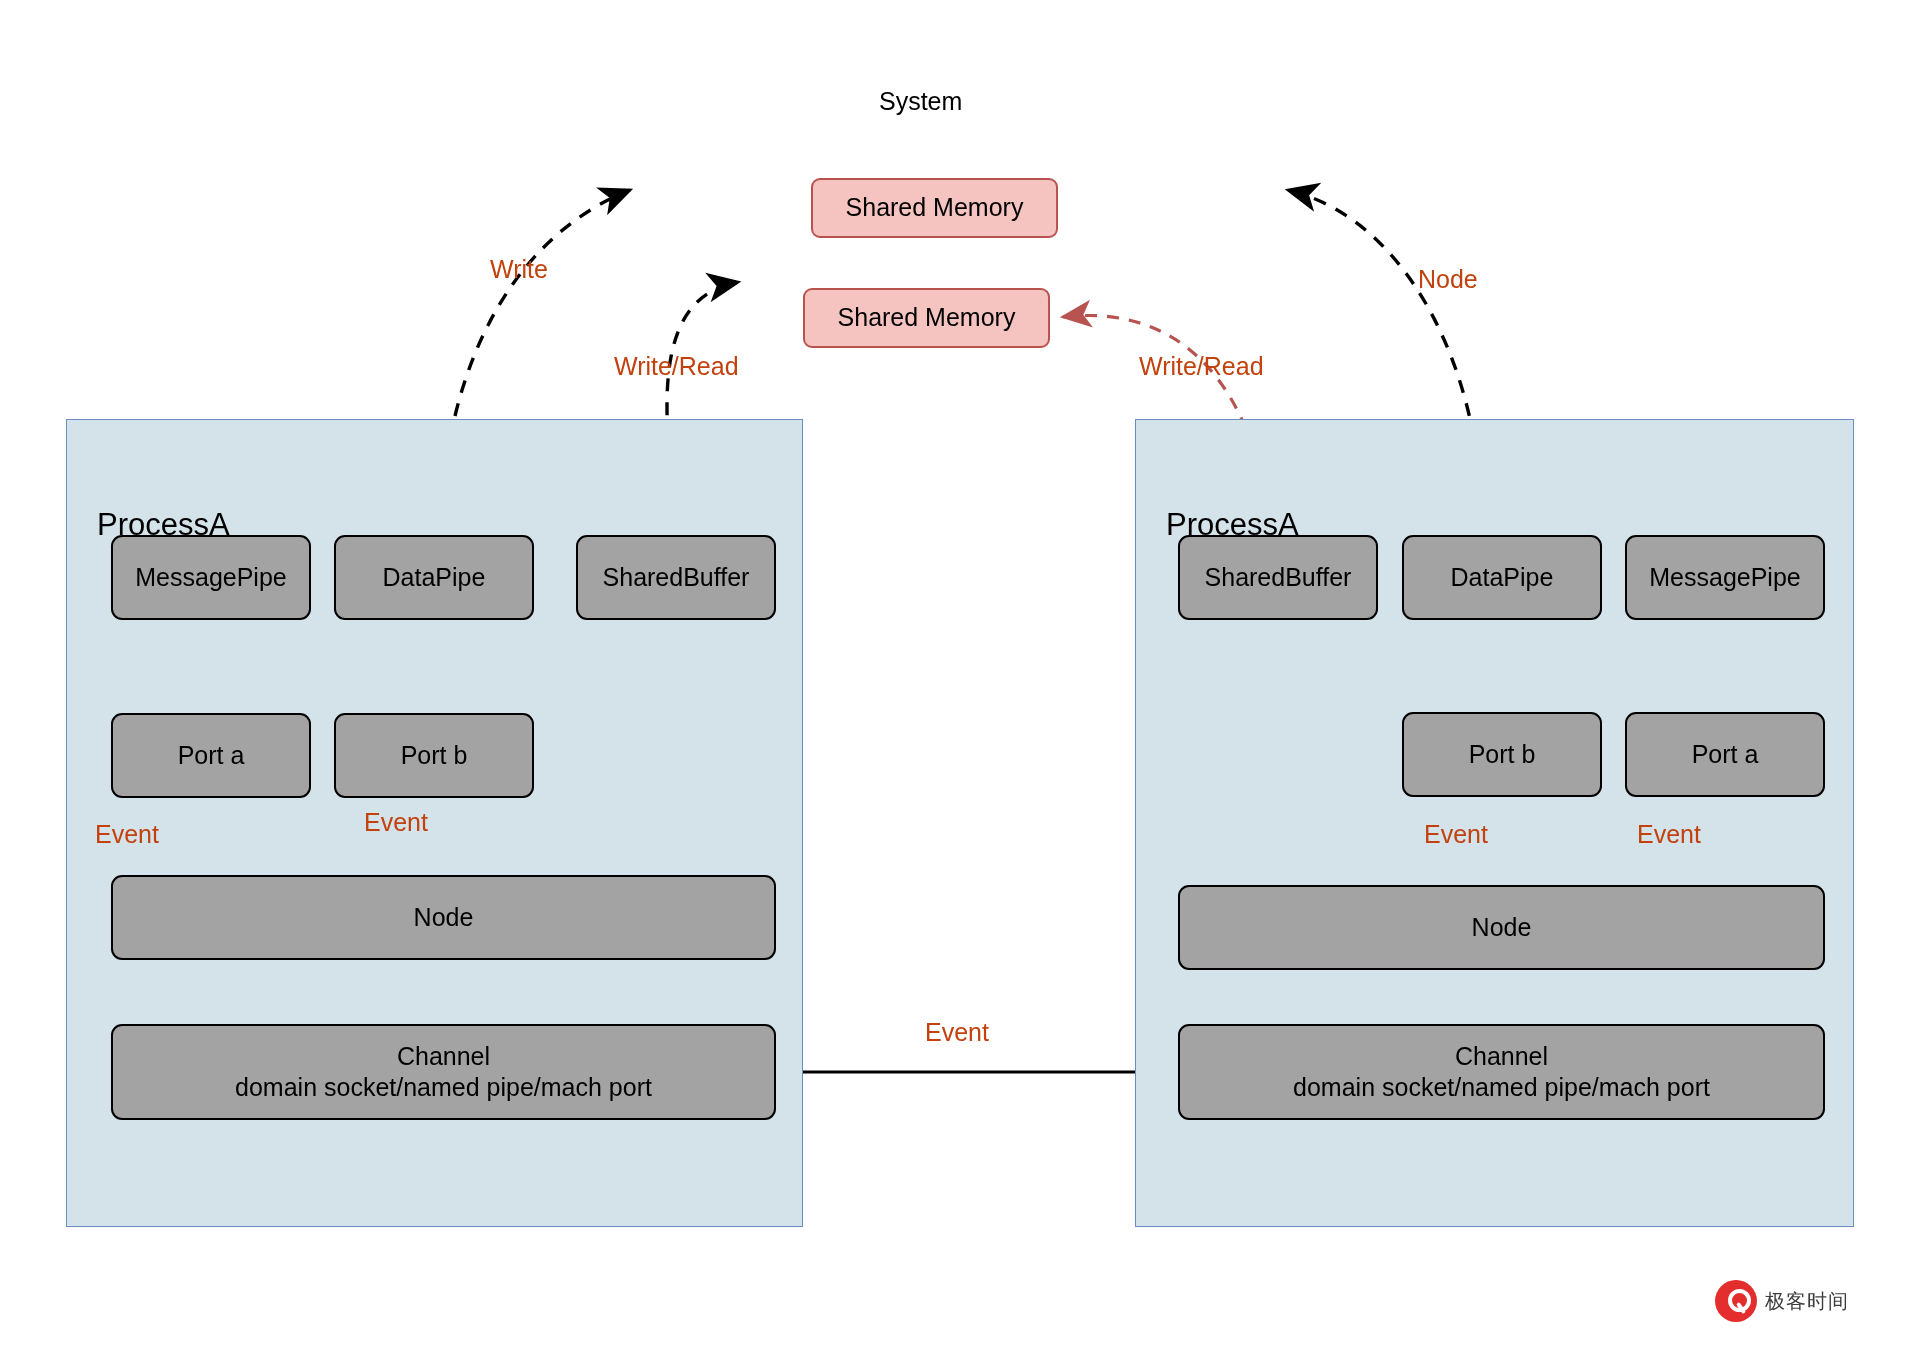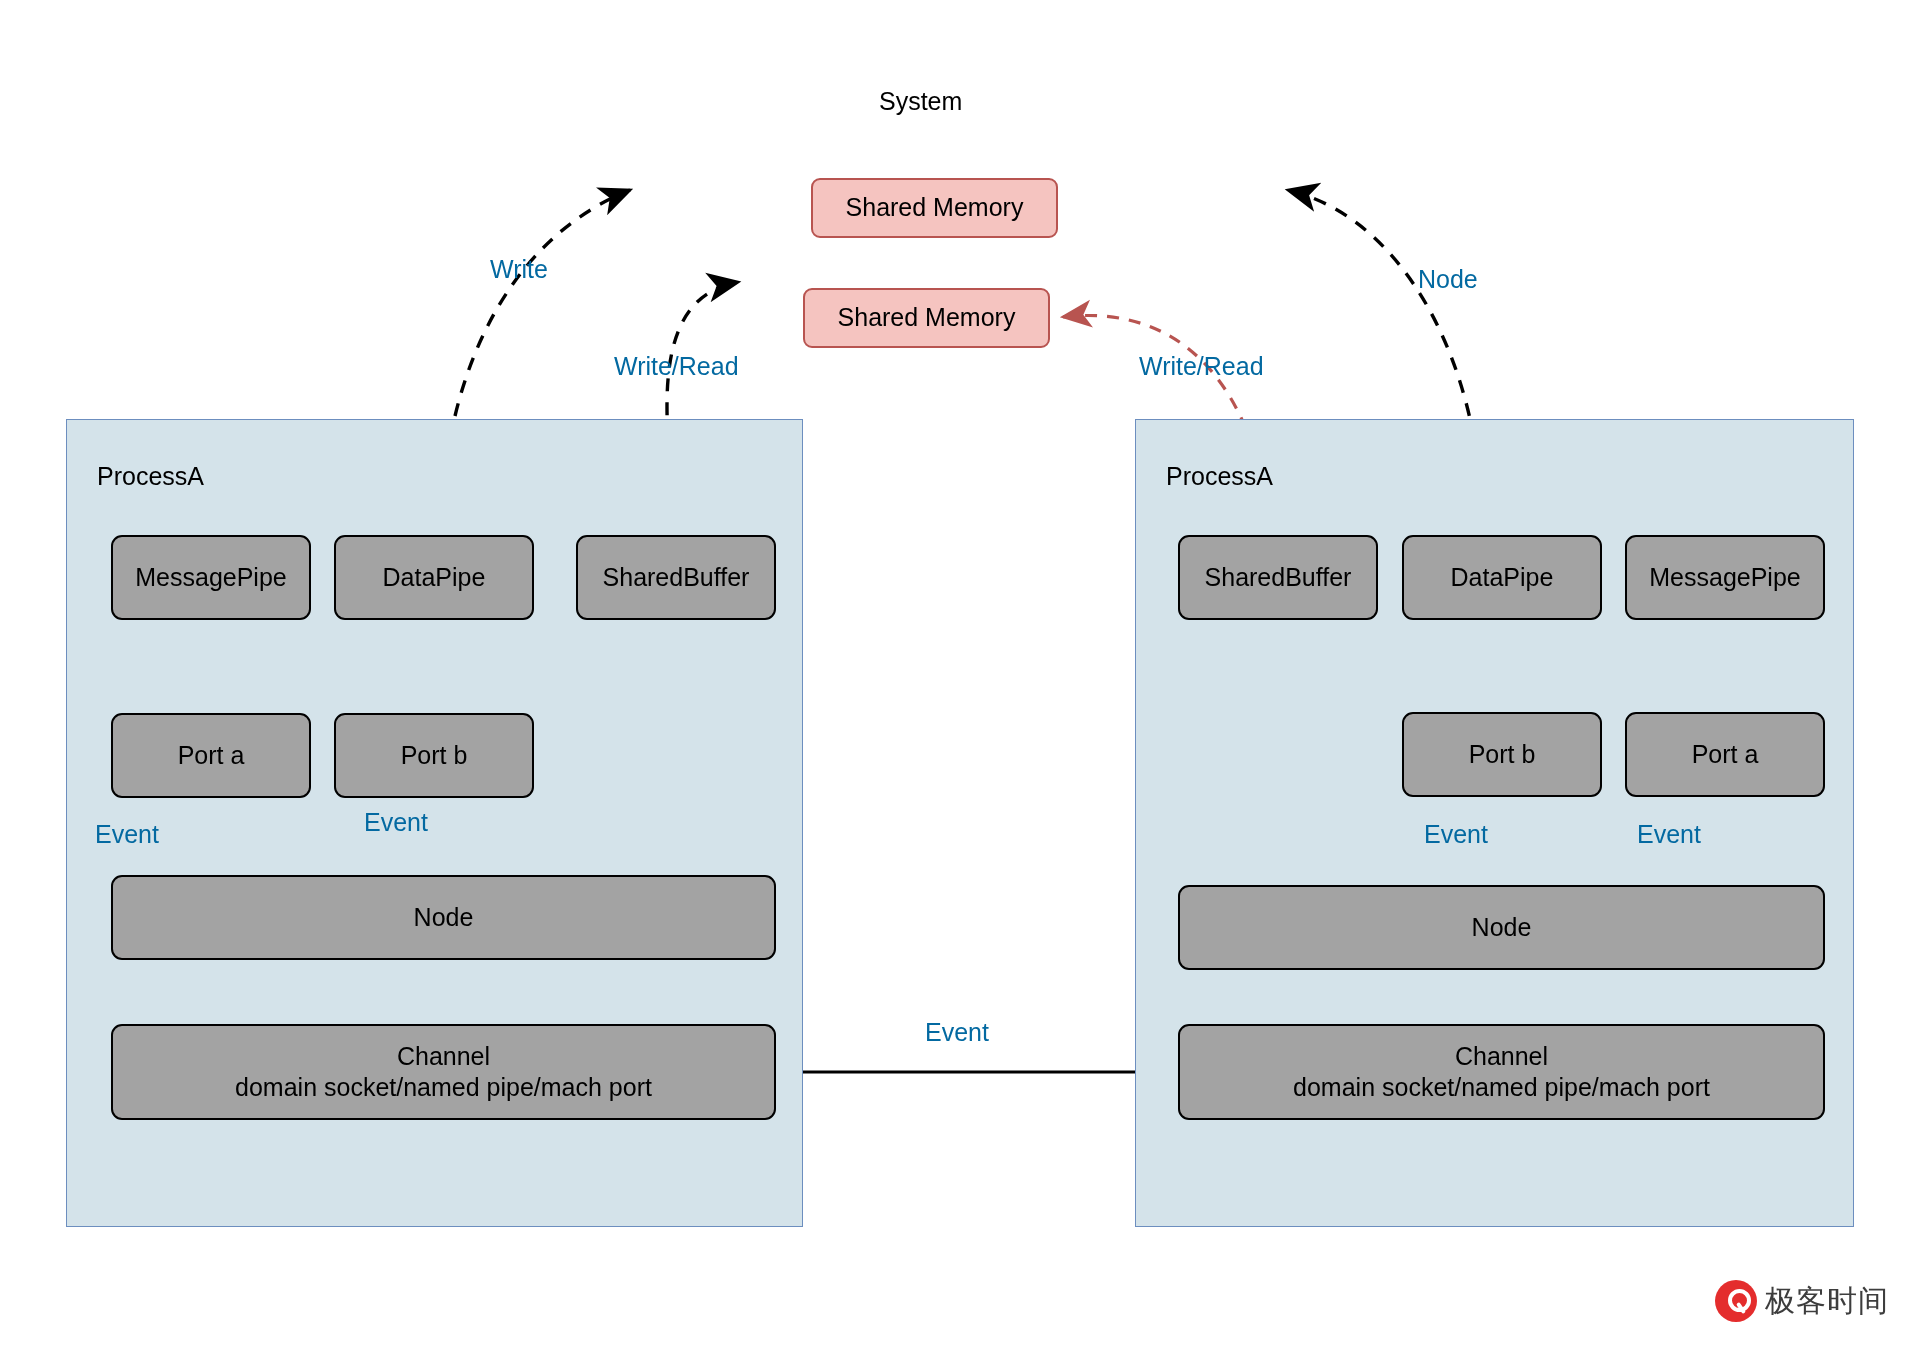--- a/index.html
+++ b/index.html
@@ -37,44 +37,45 @@
   }
   
   .process {
     background: #d4e3ea;
     border: 1.6px solid #6c8ebf;
     box-sizing: border-box;
     position: absolute;
   }
   .process-label {
     position: absolute;
-    font-size: 25px;
+    font-size: 31px;
     color: #000;
     white-space: nowrap;
+    margin-top: 45px;
   }
   
   .wbox {
     background: #a3a3a3;
     border: 2.4px solid #000000;
     border-radius: 11px;
     font-size: 25px;
     color: #000;
   }
   
   .membox {
     background: #f5c4c0;
     border: 2.4px solid #b85450;
     border-radius: 9px;
     font-size: 25px;
     color: #000;
   }
   .edge-label {
     position: absolute;
     font-size: 25px;
-    color: #0369a1;
+    color: #c2410c;
     white-space: nowrap;
     background: transparent;
   }
   .title-label {
     position: absolute;
     font-size: 25px;
     color: #000;
     white-space: nowrap;
   }
   .wm {
@@ -105,21 +106,21 @@
     position: absolute;
     left: 24px;
     top: 22px;
     width: 4px;
     height: 12px;
     background: #ffffff;
     transform: rotate(-35deg);
     border-radius: 2px;
   }
   .wm-text {
-    font-size: 30px;
+    font-size: 20px;
     color: #3d3d3d;
     font-family: "DejaVu Sans", sans-serif;
     letter-spacing: 1px;
   }
 </style>
 </head>
 <body>
 
 <div id="canvas">
 

